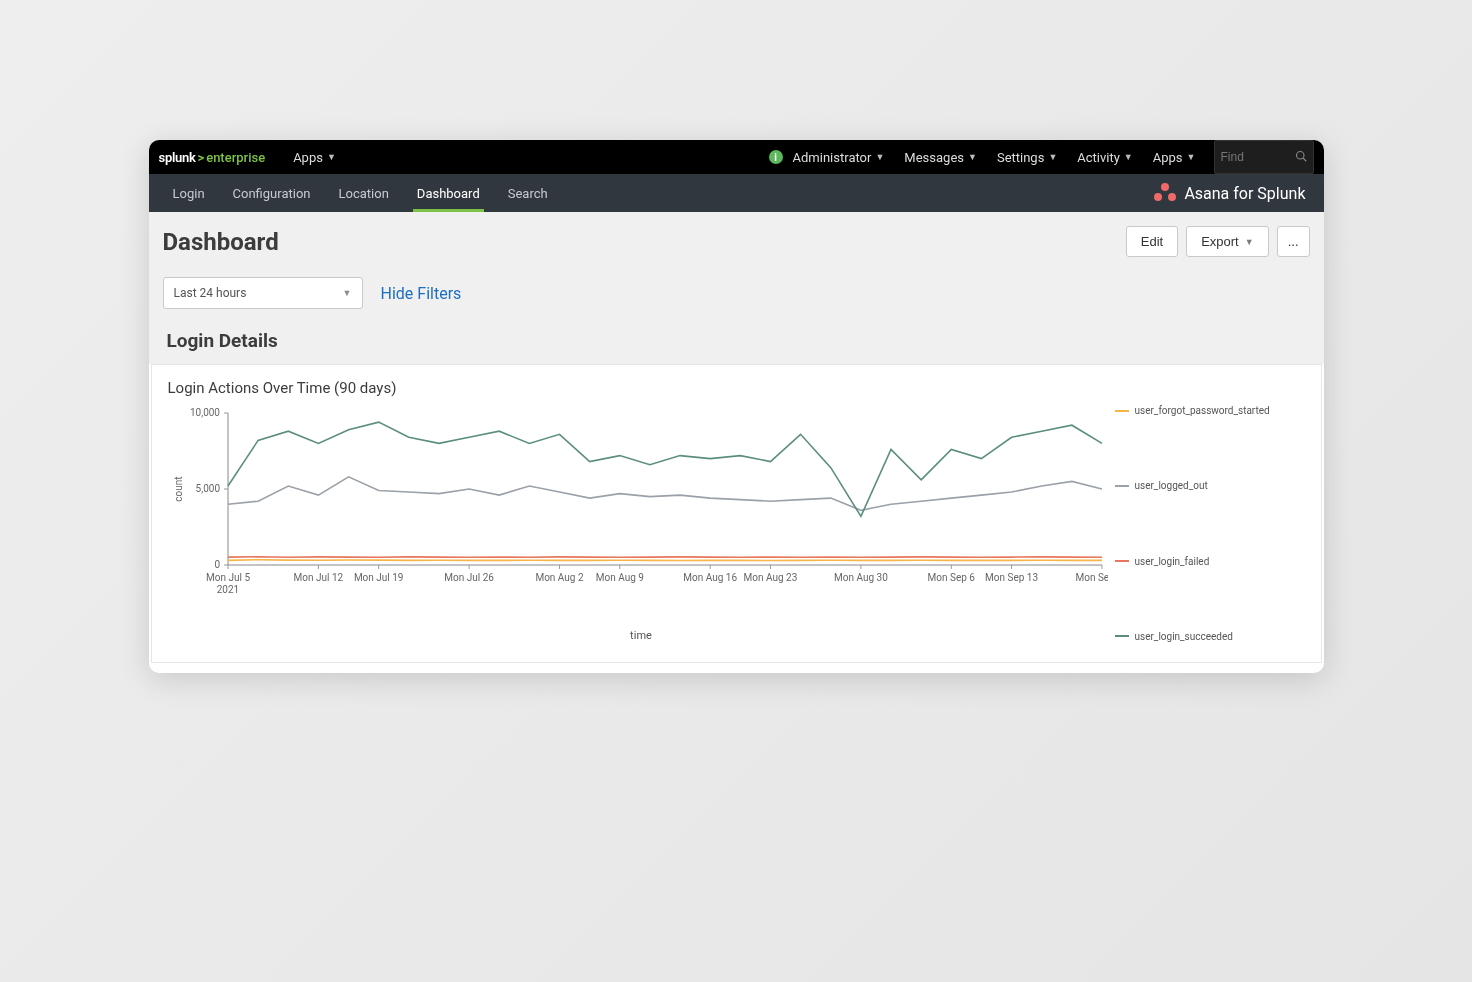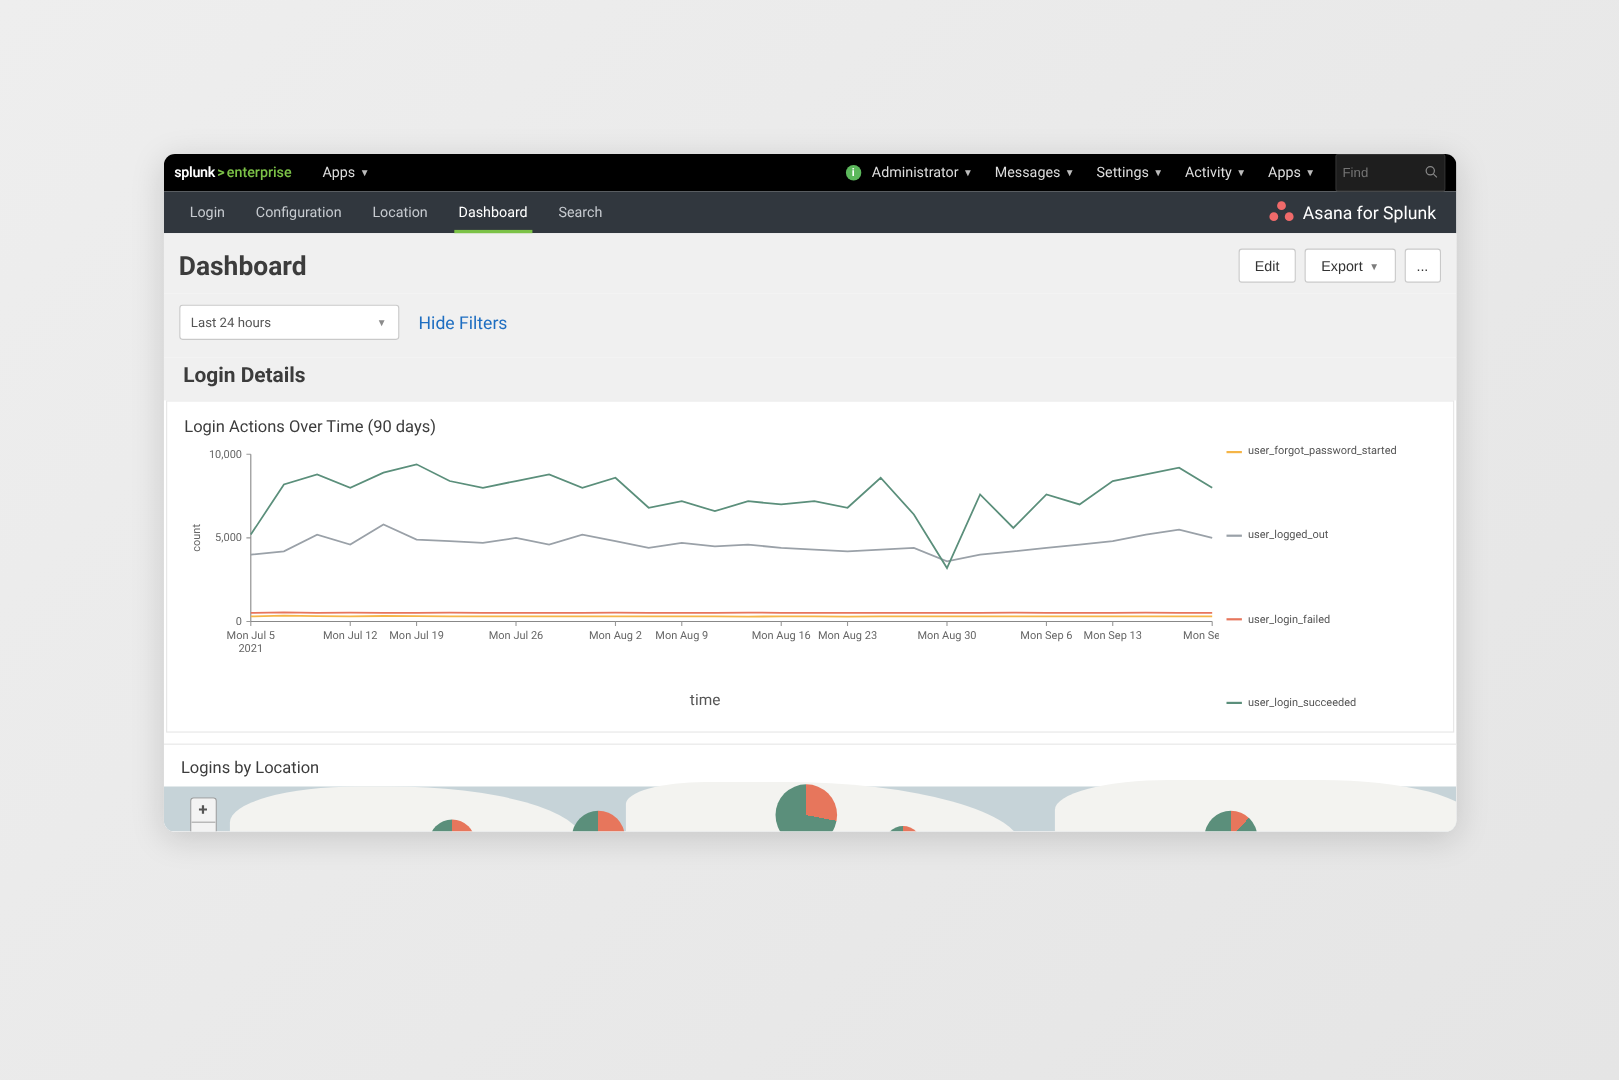--- a/index.html
+++ b/index.html
@@ -122,21 +122,21 @@
   }
   .panel-title { font-size: 15px; color: #3c3c3c; margin-bottom: 8px; }
   .chart-wrap { display: flex; }
   .chart-area { flex: 1; position: relative; }
   .legend {
     width: 190px; font-size: 10px; color: #555;
     display: flex; flex-direction: column; gap: 2px; justify-content: space-between;
   }
   .legend-item { display: flex; align-items: center; gap: 6px; }
   .legend-swatch { width: 14px; height: 2px; }
-  .axis-label-x { text-align: center; font-size: 14px; color: #555; margin-top: 20px; }
+  .axis-label-x { text-align: center; font-size: 11px; color: #555; margin-top: 20px; }
   .tick-label { font-size: 10px; fill: #666; }
   
   .map-panel {
     background: #fff; border-top: 1px solid #e6e6e6;
     padding: 12px 16px 0 16px; position: relative; height: 80px; overflow: hidden;
   }
   .map-title { font-size: 15px; color: #3c3c3c; margin-bottom: 8px; }
   .map-bg {
     position: absolute; left: 0; right: 0; top: 38px; bottom: 0;
     background: #c6d3d8;
@@ -319,32 +319,14 @@
             <span>user_login_failed</span>
           </div>
           <div class="legend-item">
             <span class="legend-swatch" style="background:#5b8f7b"></span>
             <span>user_login_succeeded</span>
           </div>
         </div>
     </div>
   </div>
 
-  <div class="map-panel">
-    <div class="map-title">Logins by Location</div>
-    <div class="map-bg">
-      <div class="landmass" style="left:60px; top:0; width:320px; height:90px;"></div>
-      <div class="landmass" style="left:420px; top:-4px; width:360px; height:100px; border-radius:20% 60% 40% 50%;"></div>
-      <div class="landmass" style="left:810px; top:-6px; width:380px; height:100px; border-radius:30% 40% 50% 60%;"></div>
-
-      <div class="pie" style="left:241px; top:30px; width:42px; height:42px; background: conic-gradient(#e7765c 0 18%, #5b8f7b 18% 100%);"></div>
-      <div class="pie" style="left:371px; top:22px; width:48px; height:48px; background: conic-gradient(#e7765c 0 22%, #5b8f7b 22% 100%);"></div>
-      <div class="pie" style="left:556px; top:-2px; width:56px; height:56px; background: conic-gradient(#e7765c 0 28%, #5b8f7b 28% 100%);"></div>
-      <div class="pie" style="left:655px; top:36px; width:34px; height:34px; background: conic-gradient(#e7765c 0 30%, #5b8f7b 30% 100%);"></div>
-      <div class="pie" style="left:946px; top:22px; width:48px; height:48px; background: conic-gradient(#e7765c 0 12%, #5b8f7b 12% 100%);"></div>
-    </div>
-    <div class="zoom-ctrl">
-      <div class="zoom-btn">+</div>
-      <div class="zoom-btn">−</div>
-    </div>
-  </div>
 
 </div>
 
 </body></html>

